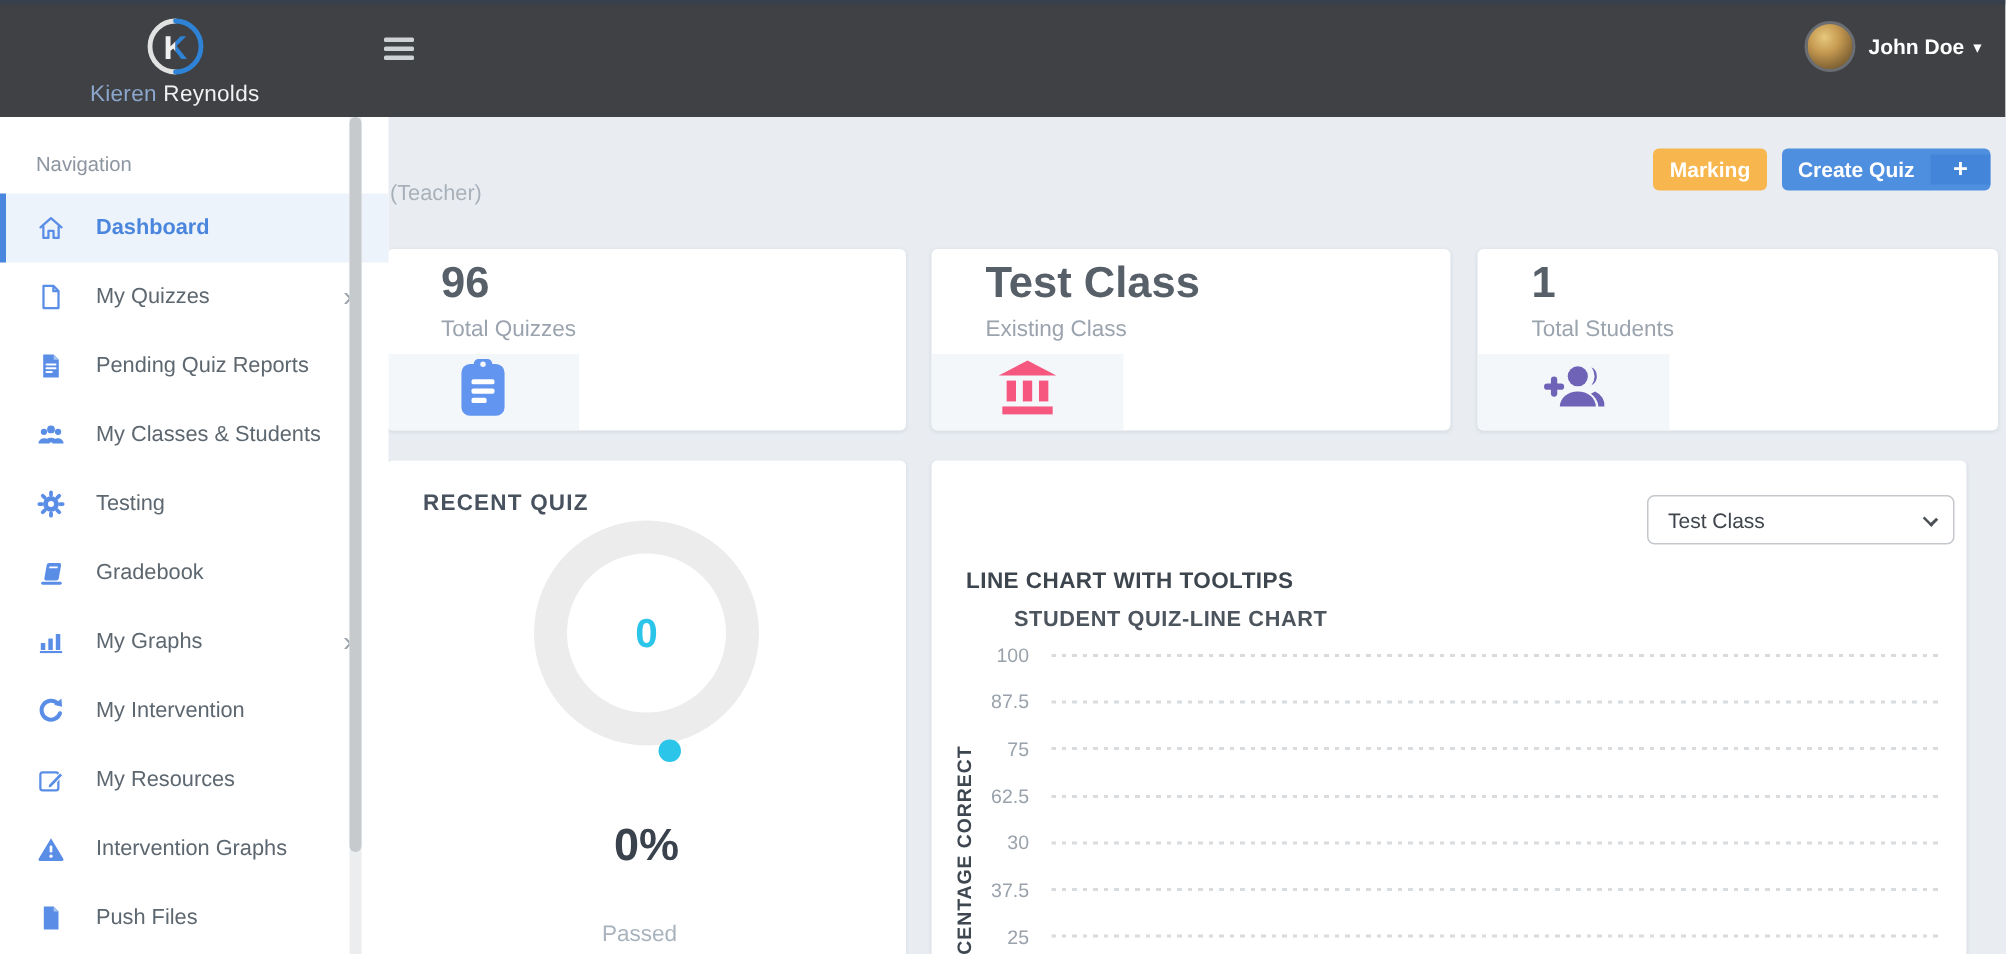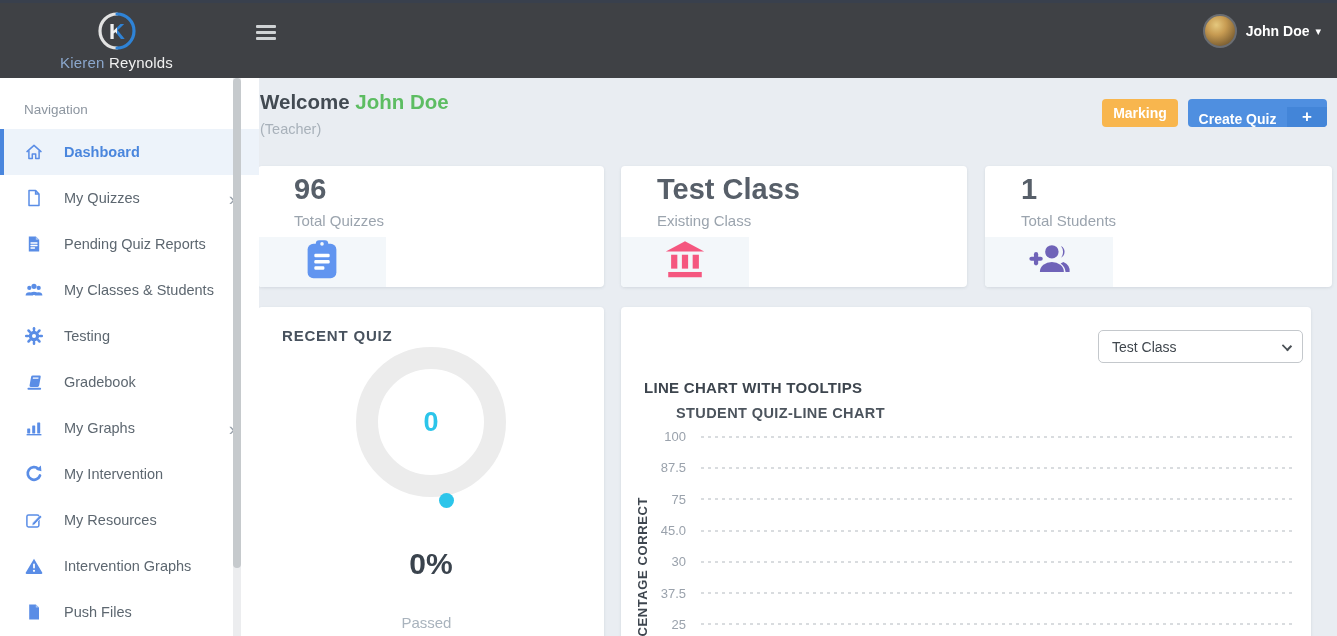--- a/index.html
+++ b/index.html
@@ -37,21 +37,21 @@
   .vscroll-thumb { position:absolute; left:0; top:0; width:8px; height:490px; background:#c6cacd; border-radius:4px; }
 
   
   .main { position:absolute; left:241px; top:78px; right:0; bottom:0; background:#e9edf2; overflow:hidden; }
   .welcome { position:absolute; left:19px; top:12px; font-size:20.5px; font-weight:bold; color:#424a52; }
   .welcome .uname { color:#5dbd62; }
   .role { position:absolute; left:19px; top:43px; font-size:14.5px; color:#a8b1ba; }
 
   .btn { position:absolute; top:21px; height:28px; border:none; border-radius:4px; color:#fff; font-weight:bold; font-size:14px; font-family:inherit; cursor:pointer; }
   .btn-marking { left:861px; width:76px; background:#f8b64e; }
-  .btn-create { left:947px; width:139px; padding:0; background:#4f8fe0; display:flex; align-items:flex-end; overflow:hidden; }
+  .btn-create { left:947px; width:139px; padding:0; background:#4f8fe0; display:flex; align-items:center; overflow:hidden; }
   .btn-create .cq-label { flex:1; display:flex; align-items:center; justify-content:center; }
   .btn-create .cq-plus { width:40px; background:#4385d8; display:flex; align-items:center; justify-content:center; font-size:17px; }
 
   .card { position:absolute; background:#fff; border-radius:4px; box-shadow:0 1px 3px rgba(60,70,90,.12); }
 
   
   .stat-card { top:88px; height:121px; display:flex; overflow:hidden;flex-direction:column; }
   .stat-1 { left:17px;  width:346px; }
   .stat-2 { left:380px; width:346px; }
   .stat-3 { left:744px; width:347px; }
@@ -240,24 +240,20 @@
         <span class="s-label">Push Files</span>
       </div>
     </div>
 </div>
 <div class="vscroll-track">
   <div class="vscroll-thumb"></div>
 </div>
 
 <div class="main">
 
-  <div class="welcome">
-    <span>Welcome</span>
-    <span class="uname">John Doe</span>
-  </div>
   <div class="role">(Teacher)</div>
 
   <button class="btn btn-marking">Marking</button>
   <button class="btn btn-create">
     <span class="cq-label">Create Quiz</span>
     <span class="cq-plus">+</span>
   </button>
 
   <div class="card stat-card stat-1">
     <div class="stat-left">
@@ -344,21 +340,21 @@
         </div>
         <div class="grid-row">
           <span class="tick">87.5</span>
           <span class="gridline"></span>
         </div>
         <div class="grid-row">
           <span class="tick">75</span>
           <span class="gridline"></span>
         </div>
         <div class="grid-row">
-          <span class="tick">45.0</span>
+          <span class="tick">62.5</span>
           <span class="gridline"></span>
         </div>
         <div class="grid-row">
           <span class="tick">30</span>
           <span class="gridline"></span>
         </div>
         <div class="grid-row">
           <span class="tick">37.5</span>
           <span class="gridline"></span>
         </div>

